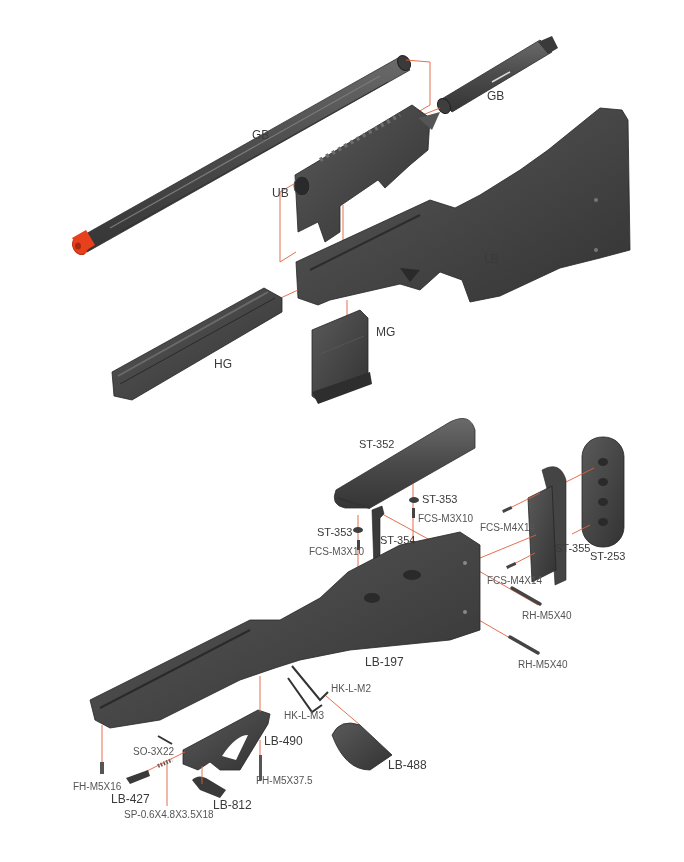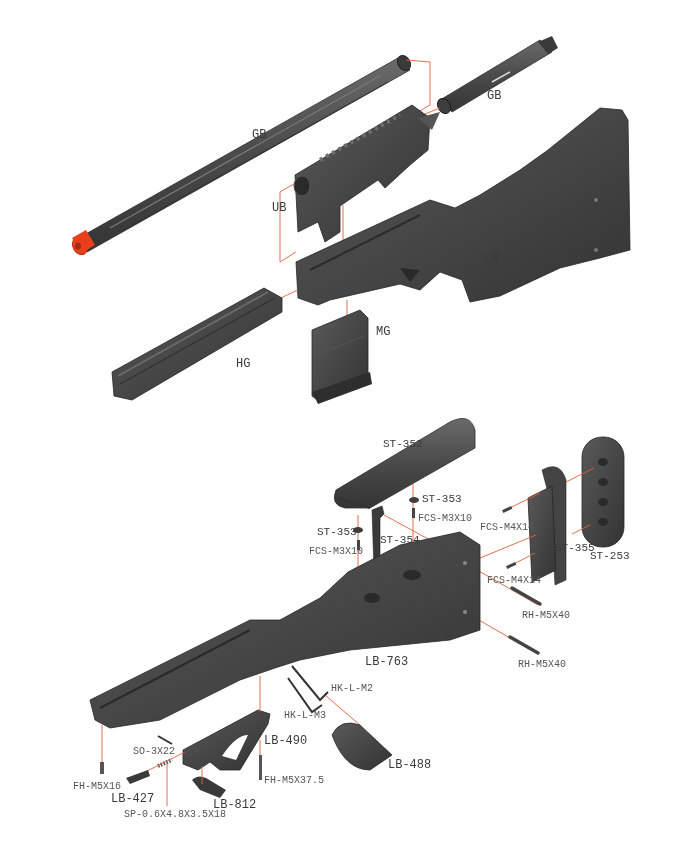--- a/index.html
+++ b/index.html
@@ -1,18 +1,18 @@
 <!DOCTYPE html>
 <html><head>
 <meta charset="utf-8">
 <style>
   html, body { margin:0; padding:0; background:#ffffff; }
   body { width:684px; height:862px; position:relative; overflow:hidden; font-family:"Liberation Sans", sans-serif; }
   #diagram { position:absolute; left:0; top:0; width:684px; height:862px; }
-  .lbl { position:absolute; color:#3a3a3a; white-space:nowrap; font-family:Liberation Mono, monospace; }
+  .lbl { position:absolute; color:#3a3a3a; white-space:nowrap; font-family:Liberation Sans, sans-serif; }
   .lbl.big { font-size:12px; }
   .lbl.med { font-size:11px; }
   .lbl.sm { font-size:10px; color:#555; }
 </style>
 </head>
 <body>
 
 <svg id="diagram" viewBox="0 0 684 862" xmlns="http://www.w3.org/2000/svg">
   <defs>
     <linearGradient id="gTube" x1="0" y1="0" x2="0" y2="1">
@@ -143,40 +143,40 @@
   <path d="M158,766 L172,760" stroke="#555" stroke-width="4" stroke-dasharray="1.5 1.5"></path>
   <line x1="145" y1="772" x2="185" y2="752" stroke="#e0603a" stroke-width="0.9"></line>
   <line x1="167" y1="763" x2="167" y2="806" stroke="#e0603a" stroke-width="0.9"></line>
   <path d="M126,778 L148,770 L150,776 L130,784 Z" fill="#3a3a3a"></path>
   <path d="M192,780 Q198,774 206,778 L226,790 L220,798 L200,790 Z" fill="#3a3a3a"></path>
   <line x1="202" y1="766" x2="202" y2="784" stroke="#e0603a" stroke-width="0.9"></line>
 </svg>
 
 <div class="lbl big" style="left:252px;top:128px">GB</div>
 <div class="lbl big" style="left:487px;top:89px">GB</div>
-<div class="lbl big" style="left:272px;top:201px">UB</div>
+<div class="lbl big" style="left:272px;top:186px">UB</div>
 <div class="lbl big" style="left:484px;top:252px">LB</div>
 <div class="lbl big" style="left:376px;top:325px">MG</div>
-<div class="lbl big" style="left:236px;top:357px">HG</div>
+<div class="lbl big" style="left:214px;top:357px">HG</div>
 
-<div class="lbl med" style="left:383px;top:438px">ST-352</div>
+<div class="lbl med" style="left:359px;top:438px">ST-352</div>
 <div class="lbl med" style="left:422px;top:493px">ST-353</div>
 <div class="lbl sm" style="left:418px;top:513px">FCS-M3X10</div>
 <div class="lbl med" style="left:317px;top:526px">ST-353</div>
 <div class="lbl med" style="left:380px;top:534px">ST-354</div>
 <div class="lbl sm" style="left:309px;top:546px">FCS-M3X10</div>
 <div class="lbl sm" style="left:480px;top:522px">FCS-M4X14</div>
 <div class="lbl sm" style="left:487px;top:575px">FCS-M4X14</div>
 <div class="lbl med" style="left:590px;top:550px">ST-253</div>
 <div class="lbl med" style="left:555px;top:542px">ST-355</div>
 <div class="lbl sm" style="left:522px;top:610px">RH-M5X40</div>
 <div class="lbl sm" style="left:518px;top:659px">RH-M5X40</div>
-<div class="lbl big" style="left:365px;top:655px">LB-763</div>
+<div class="lbl big" style="left:365px;top:655px">LB-197</div>
 <div class="lbl sm" style="left:331px;top:683px">HK-L-M2</div>
 <div class="lbl sm" style="left:284px;top:710px">HK-L-M3</div>
 <div class="lbl big" style="left:264px;top:734px">LB-490</div>
 <div class="lbl sm" style="left:133px;top:746px">SO-3X22</div>
 <div class="lbl big" style="left:388px;top:758px">LB-488</div>
 <div class="lbl sm" style="left:73px;top:781px">FH-M5X16</div>
-<div class="lbl sm" style="left:264px;top:775px">FH-M5X37.5</div>
+<div class="lbl sm" style="left:256px;top:775px">FH-M5X37.5</div>
 <div class="lbl big" style="left:111px;top:792px">LB-427</div>
 <div class="lbl big" style="left:213px;top:798px">LB-812</div>
 <div class="lbl sm" style="left:124px;top:809px">SP-0.6X4.8X3.5X18</div>
 
 </body></html>

